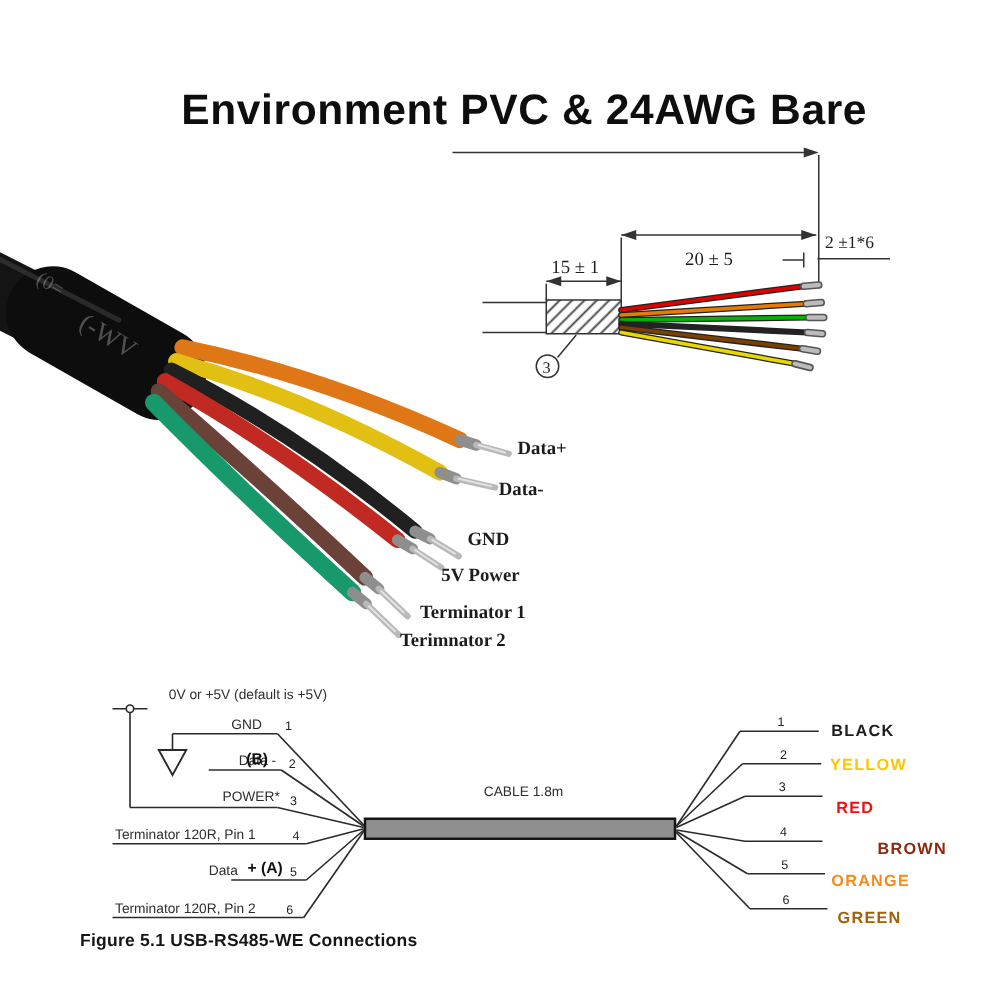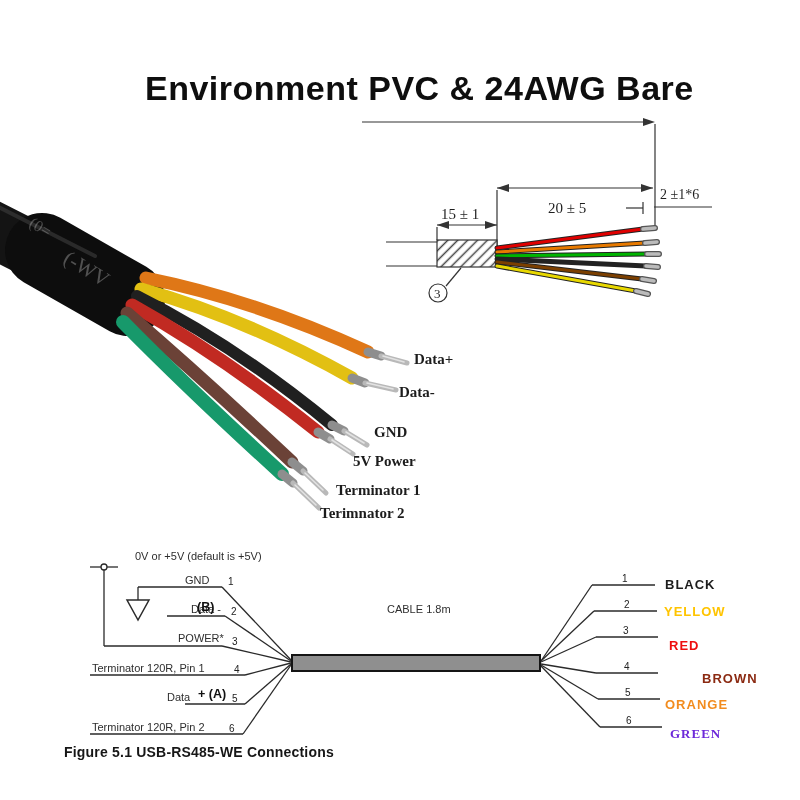--- a/index.html
+++ b/index.html
@@ -186,21 +186,21 @@
   <div class="abs callout" style="left:434px;top:286px;">3</div>
 
   <div class="abs lbl-serif" style="left:414px;top:351px;">Data+</div>
   <div class="abs lbl-serif" style="left:399px;top:384px;">Data-</div>
   <div class="abs lbl-serif" style="left:374px;top:424px;">GND</div>
   <div class="abs lbl-serif" style="left:353px;top:438px;margin-top:15px;">5V Power</div>
   <div class="abs lbl-serif" style="left:336px;top:482px;">Terminator 1</div>
   <div class="abs lbl-serif" style="left:320px;top:505px;">Terimnator 2</div>
 
   <div class="abs sch" style="left:135px;top:550px;">0V or +5V (default is +5V)</div>
-  <div class="abs sch" style="left:387px;top:603px;">CABLE 1.8m</div>
+  <div class="abs sch" style="left:387px;top:628px;">CABLE 1.8m</div>
 
   <div class="abs sch" style="left:185px;top:574px;">GND</div>
   <div class="abs pinnum" style="left:228px;top:576px;">1</div>
 
   <div class="abs sch" style="left:155px;top:603px;padding-left:36px;">Data -</div>
   <div class="abs sch-b" style="left:197px;top:600px;">(B)</div>
   <div class="abs pinnum" style="left:231px;top:606px;">2</div>
 
   <div class="abs sch" style="left:178px;top:632px;text-align:right;">POWER*</div>
   <div class="abs pinnum" style="left:232px;top:636px;">3</div>
@@ -220,17 +220,17 @@
   <div class="abs pinnum" style="left:623px;top:625px;">3</div>
   <div class="abs pinnum" style="left:624px;top:661px;">4</div>
   <div class="abs pinnum" style="left:625px;top:687px;">5</div>
   <div class="abs pinnum" style="left:626px;top:715px;">6</div>
 
   <div class="abs clr" style="left: 665px; top: 577px; color: rgb(29, 29, 29);">BLACK</div>
   <div class="abs clr" style="left: 664px; top: 604px; color: rgb(255, 196, 0);">YELLOW</div>
   <div class="abs clr" style="left: 669px; top: 638px; color: rgb(238, 15, 15);">RED</div>
   <div class="abs clr" style="left: 664px; top: 671px; color: rgb(139, 42, 18); margin-left: 38px;">BROWN</div>
   <div class="abs clr" style="left: 665px; top: 697px; color: rgb(242, 140, 30);">ORANGE</div>
-  <div class="abs clr" style="left: 670px; top: 726px; color: #6d28d9; font-family: Liberation Serif, serif;">GREEN</div>
+  <div class="abs clr" style="left: 670px; top: 726px; color: #a16207;">GREEN</div>
 
   <div class="abs caption" style="left:64px;top:744px;">Figure 5.1 USB-RS485-WE Connections</div>
 
 </div>
 
 </body></html>

